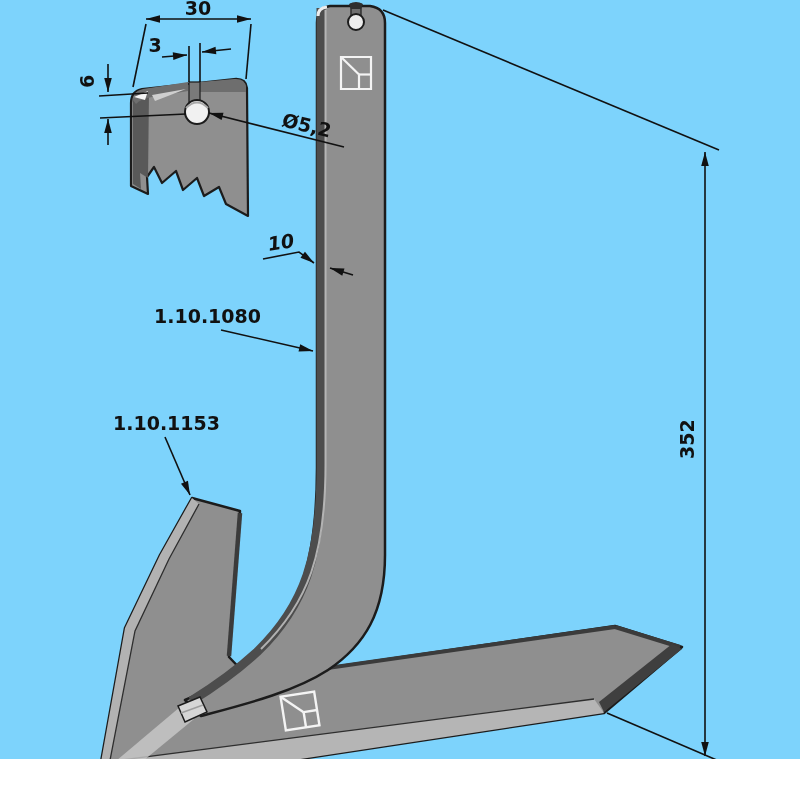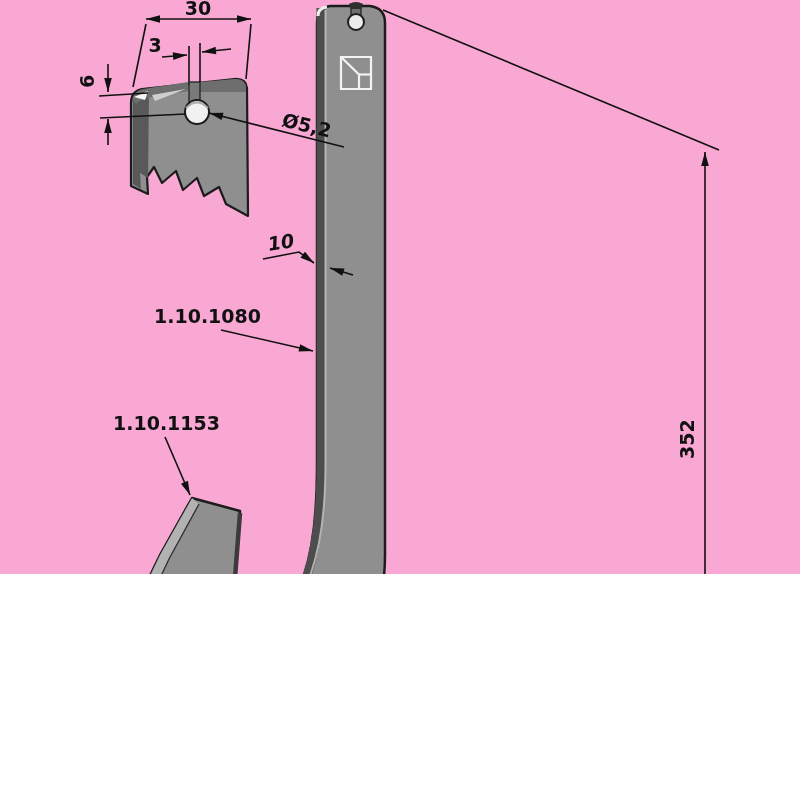--- a/index.html
+++ b/index.html
@@ -1,16 +1,16 @@
 <!DOCTYPE html>
 <html><head>
 <meta charset="utf-8">
 <style>
   html,body{margin:0;padding:0;background:#ffffff;}
-  .stage{position:relative;width:800px;height:574px;background:#f9a8d4;overflow:hidden;}
+  .stage{position:relative;width:800px;height:759px;background:#7dd3fc;overflow:hidden;}
   svg{display:block;}
   text{font-family:"DejaVu Sans","Liberation Sans",sans-serif;font-weight:bold;fill:#111111;}
   .dim-text{font-size:19px;}
   .part-text{font-size:19px;}
   .ital{font-style:italic;}
   .dimline{stroke:#111111;stroke-width:1.6;fill:none;}
 </style>
 </head>
 <body>
 

